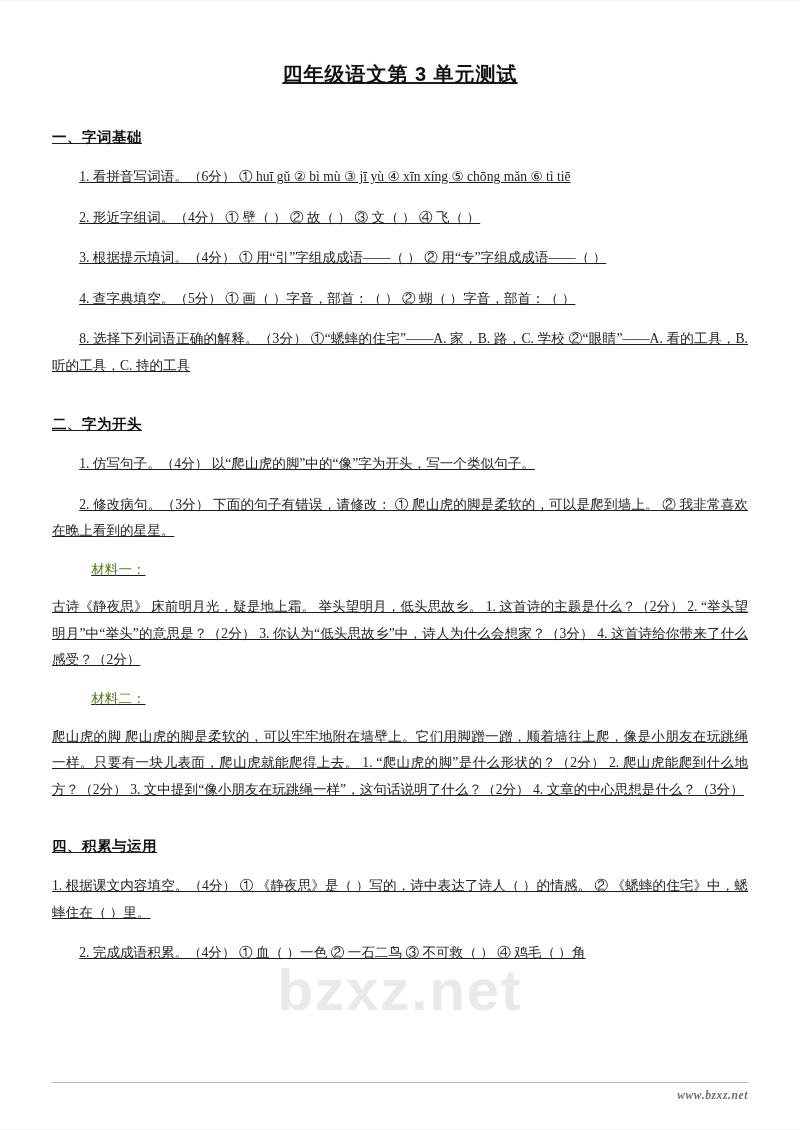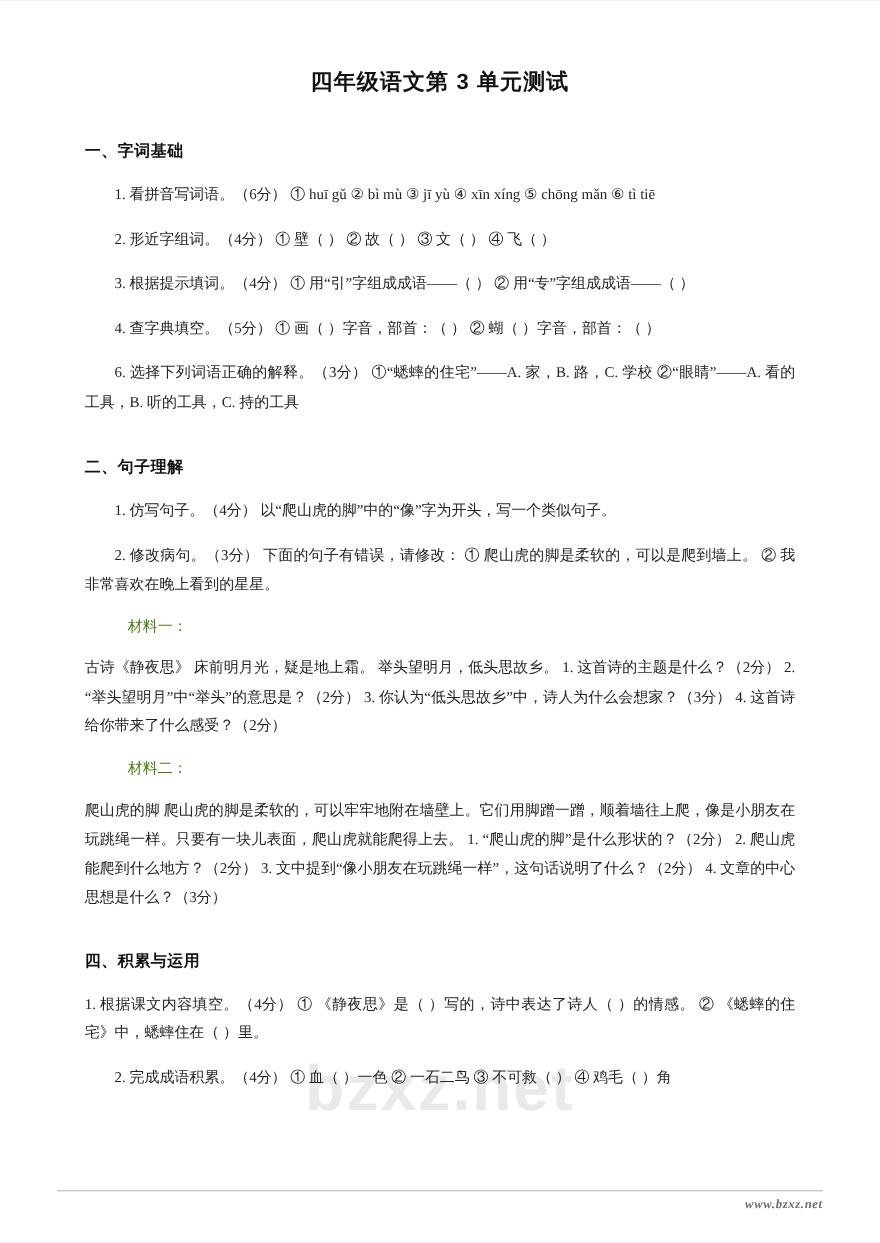--- a/index.html
+++ b/index.html
@@ -34,21 +34,22 @@
     letter-spacing: 2px;
     color: #e9e9e9;
     user-select: none;
     pointer-events: none;
     z-index: 0;
     white-space: nowrap;
   }
   #content {
     position: relative;
     z-index: 1;
-    padding: 0 77px;
+    padding: 0 52px;
+    text-decoration: underline;
   }
   .doc-title {
     text-align: center;
     font-family: "Liberation Sans", "DejaVu Sans", sans-serif;
     font-weight: bold;
     font-size: 20px;
     letter-spacing: 1px;
     color: #111;
     margin: 0;
     padding-top: 60px;
@@ -128,23 +129,23 @@
 
   <div id="content">
 
     <h1 class="doc-title">四年级语文第 3 单元测试</h1>
 
     <h2 class="section-heading sec-1">一、字词基础</h2>
     <p class="q indent gap-lg">1. 看拼音写词语。（6分） ① huī gǔ ② bì mù ③ jī yù ④ xīn xíng ⑤ chōng mǎn ⑥ tì tiē</p>
     <p class="q indent gap-md">2. 形近字组词。（4分） ① 壁（ ） ② 故（ ） ③ 文（ ） ④ 飞（ ）</p>
     <p class="q indent gap-md">3. 根据提示填词。（4分） ① 用“引”字组成成语——（ ） ② 用“专”字组成成语——（ ）</p>
     <p class="q indent gap-md">4. 查字典填空。（5分） ① 画（ ）字音，部首：（ ） ② 蝴（ ）字音，部首：（ ）</p>
-    <p class="q indent gap-md">6. 选择下列词语正确的解释。（3分） ①“蟋蟀的住宅”——A. 家，B. 路，C. 学校 ②“眼睛”——A. 看的工具，B. 听的工具，C. 持的工具</p>
+    <p class="q indent gap-md">8. 选择下列词语正确的解释。（3分） ①“蟋蟀的住宅”——A. 家，B. 路，C. 学校 ②“眼睛”——A. 看的工具，B. 听的工具，C. 持的工具</p>
 
-    <h2 class="section-heading sec-2">二、句子理解</h2>
+    <h2 class="section-heading sec-2">二、字为开头</h2>
     <p class="q indent gap-lg">1. 仿写句子。（4分） 以“爬山虎的脚”中的“像”字为开头，写一个类似句子。</p>
     <p class="q indent gap-md">2. 修改病句。（3分） 下面的句子有错误，请修改： ① 爬山虎的脚是柔软的，可以是爬到墙上。 ② 我非常喜欢在晚上看到的星星。</p>
 
     <p class="material-label gap-lg">材料一：</p>
     <p class="material-body">古诗《静夜思》 床前明月光，疑是地上霜。 举头望明月，低头思故乡。 1. 这首诗的主题是什么？（2分） 2. “举头望明月”中“举头”的意思是？（2分） 3. 你认为“低头思故乡”中，诗人为什么会想家？（3分） 4. 这首诗给你带来了什么感受？（2分）</p>
     <p class="material-label gap-md">材料二：</p>
     <p class="material-body">爬山虎的脚 爬山虎的脚是柔软的，可以牢牢地附在墙壁上。它们用脚蹭一蹭，顺着墙往上爬，像是小朋友在玩跳绳一样。只要有一块儿表面，爬山虎就能爬得上去。 1. “爬山虎的脚”是什么形状的？（2分） 2. 爬山虎能爬到什么地方？（2分） 3. 文中提到“像小朋友在玩跳绳一样”，这句话说明了什么？（2分） 4. 文章的中心思想是什么？（3分）</p>
 
     <h2 class="section-heading sec-4">四、积累与运用</h2>
     <p class="q noindent gap-lg">1. 根据课文内容填空。（4分） ① 《静夜思》是（ ）写的，诗中表达了诗人（ ）的情感。 ② 《蟋蟀的住宅》中，蟋蟀住在（ ）里。</p>

